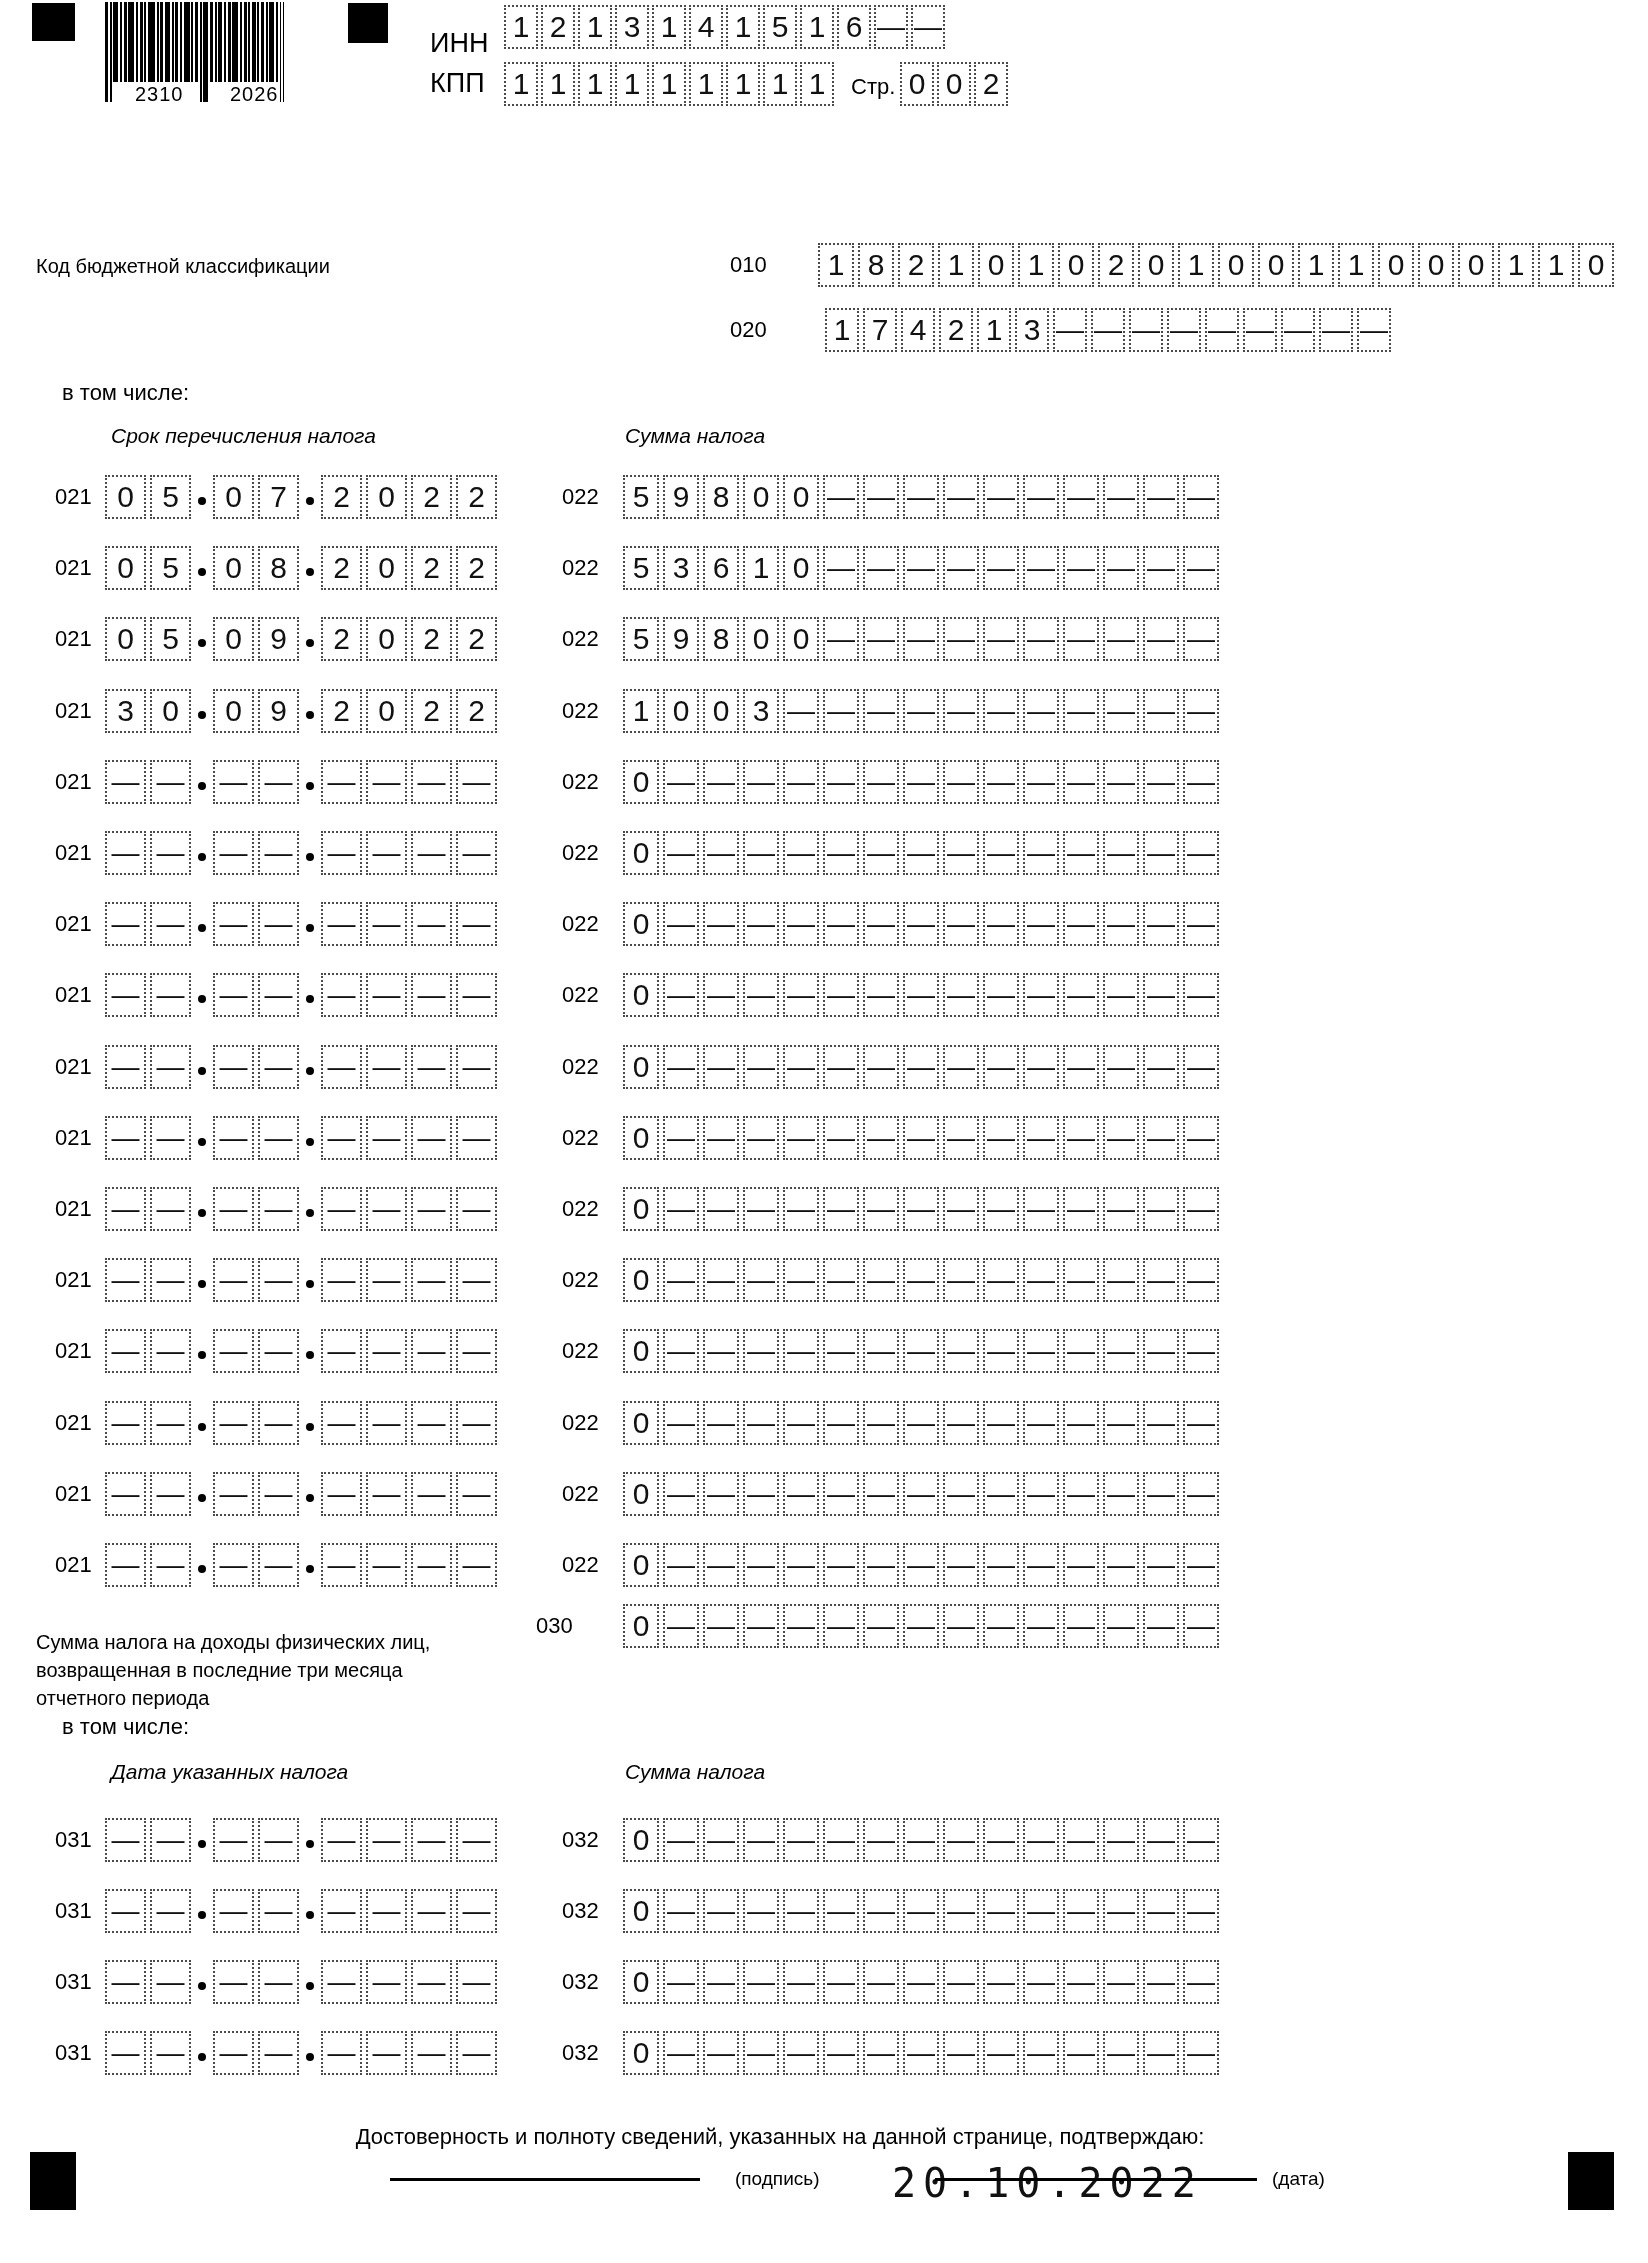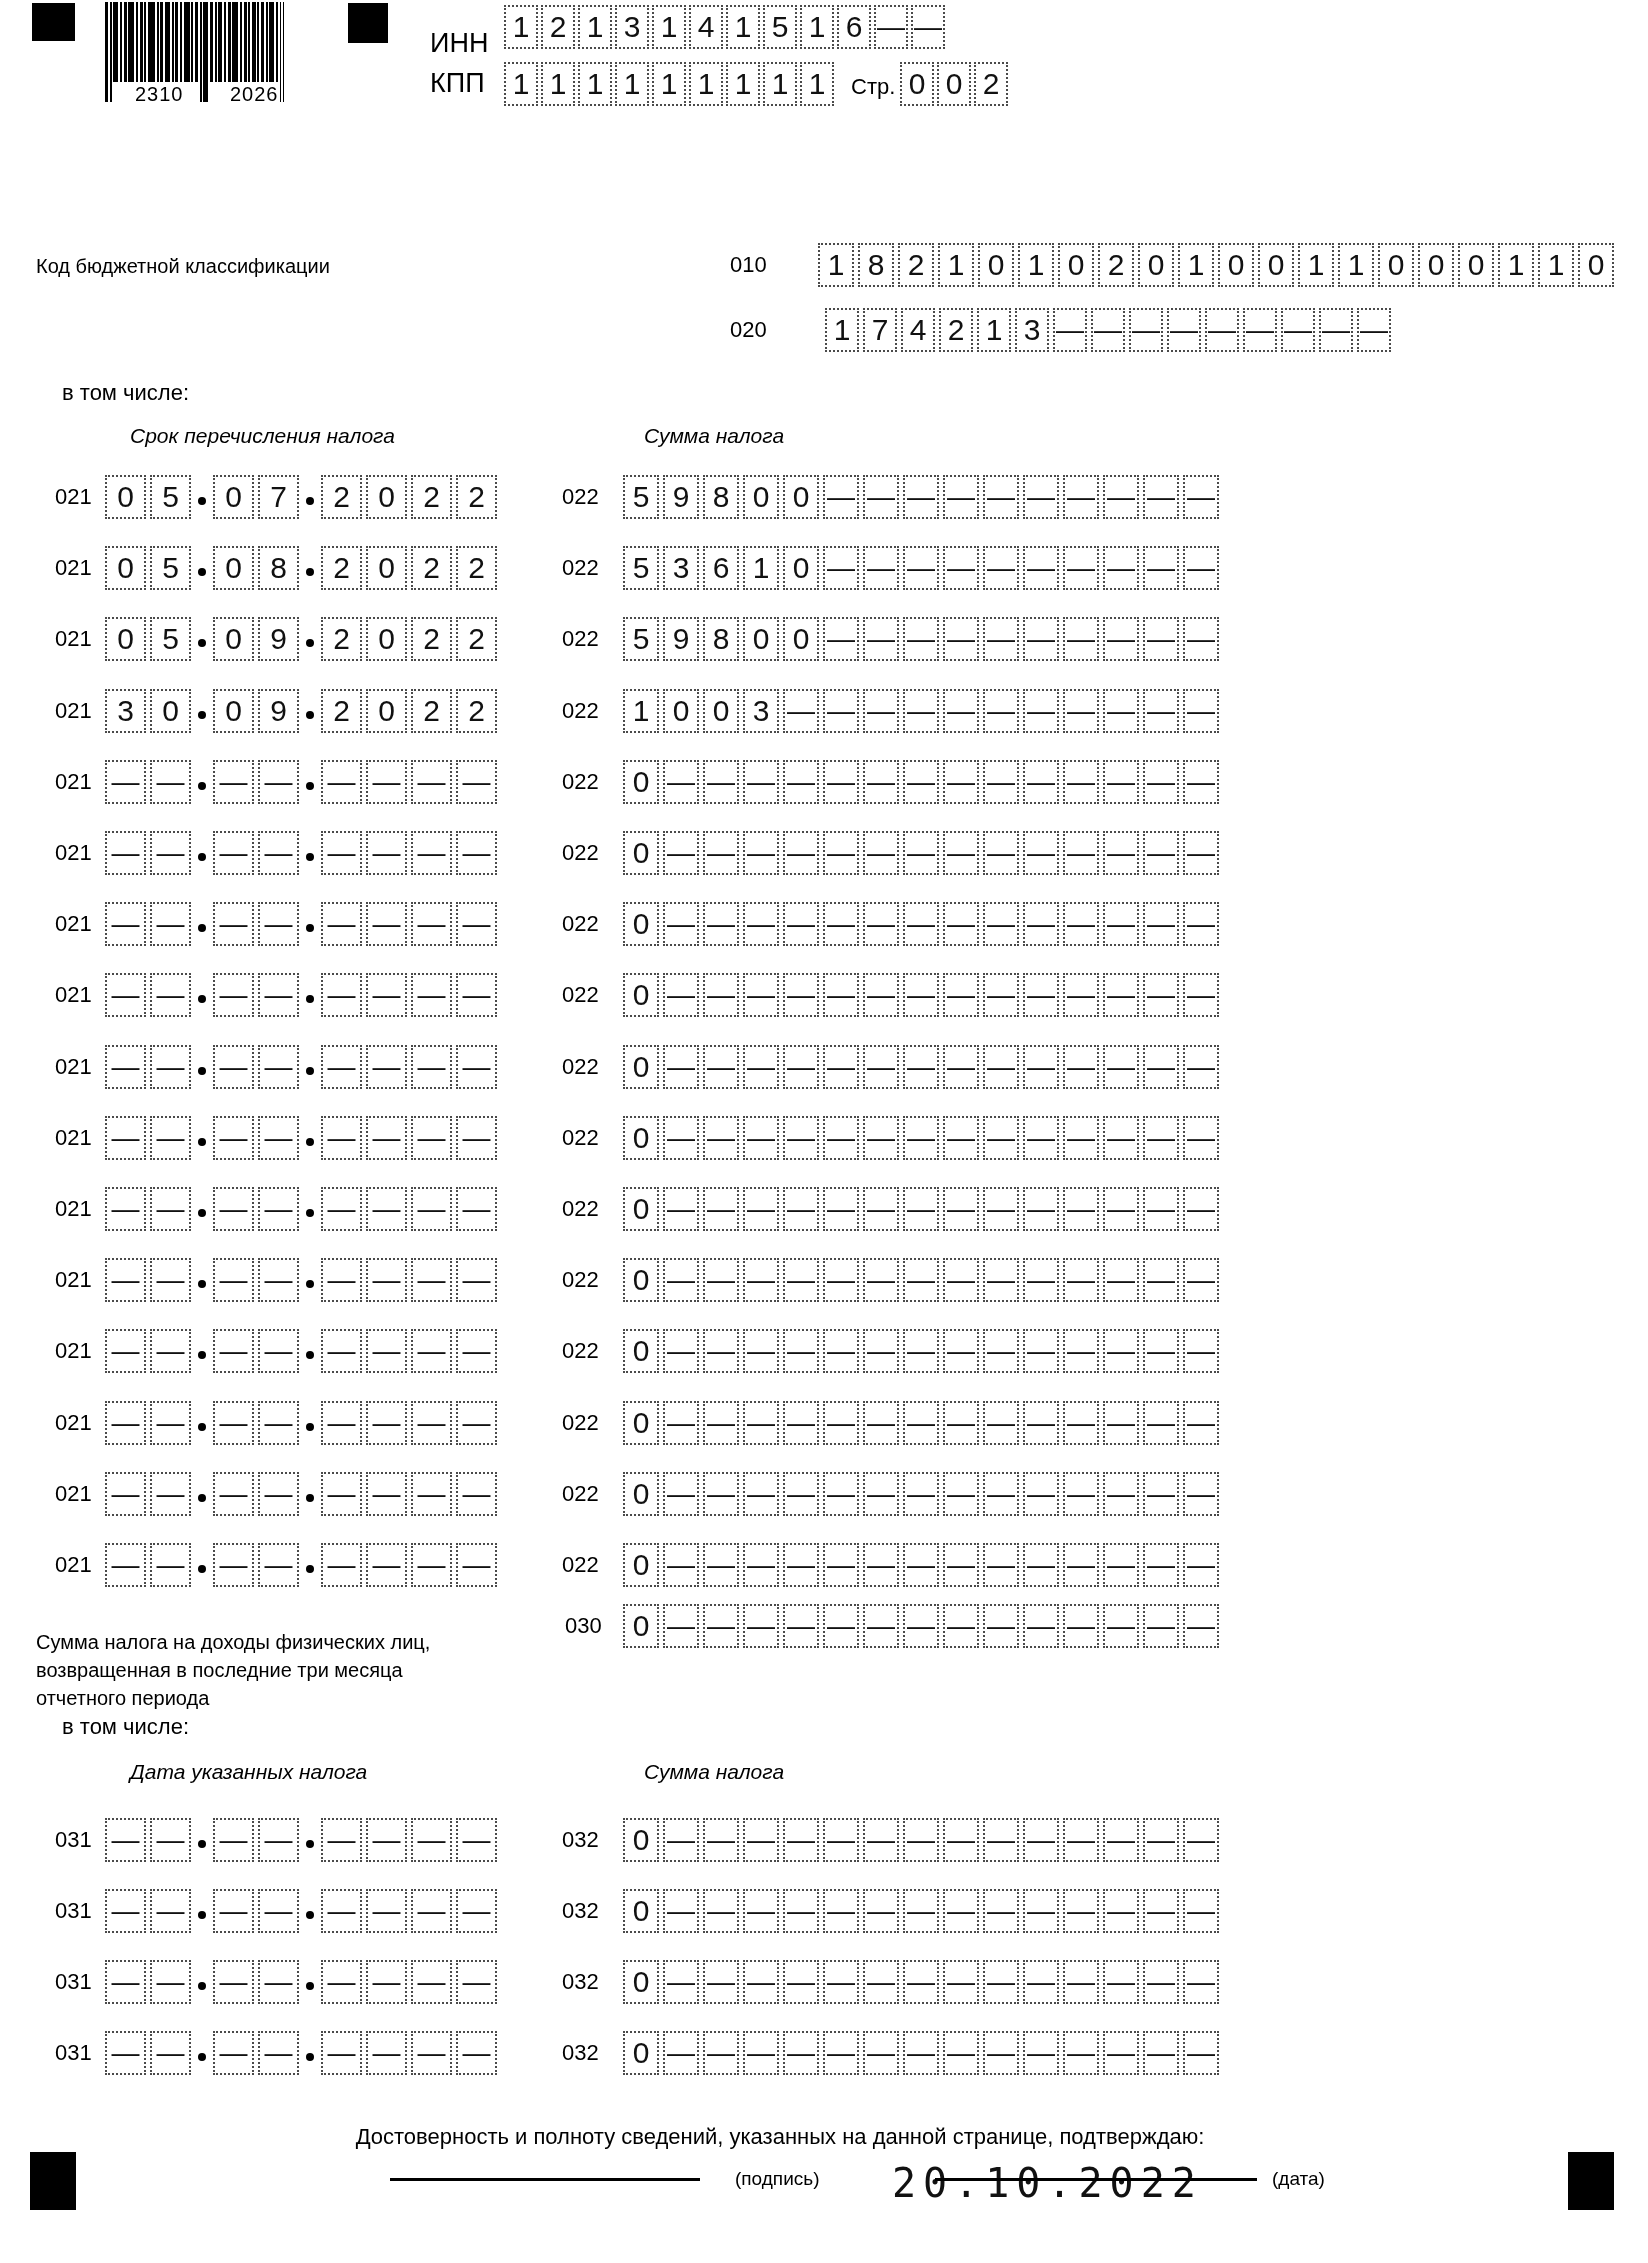--- a/index.html
+++ b/index.html
@@ -24,21 +24,21 @@
   .sep::after{content:"";position:absolute;left:50%;top:60%;width:8px;height:8px;
         background:#000;border-radius:50%;transform:translate(-50%,-50%);}
   .dashglyph{font-size:28px;}
   
   .biglbl{position:absolute;font-size:27px;}
   .strlbl{position:absolute;font-size:22px;}
   .code{position:absolute;font-size:22px;line-height:44px;}
   .llabel{position:absolute;font-size:20px;line-height:28px;white-space:pre-line;}
   .title{position:absolute;left:0;width:1648px;text-align:center;
          font-size:24px;font-weight:bold;}
-  .ital{position:absolute;font-size:21px;font-style:italic;margin-left:19px;}
+  .ital{position:absolute;font-size:21px;font-style:italic;}
   .vtc{position:absolute;font-size:22px;}
   .crow{position:absolute;left:0;width:1648px;height:44px;}
   .crow .code{top:0;}
   .crow .field{top:0;}
   
   #confirm{position:absolute;left:170px;width:1220px;text-align:center;font-size:22px;}
   .sigline{position:absolute;border-bottom:3px solid #000;}
   .smalllbl{position:absolute;font-size:19px;}
   #bigdate{position:absolute;font-family:"DejaVu Sans Mono",monospace;
            font-size:40px;letter-spacing:7px;color:#111;}
@@ -709,21 +709,21 @@
           <div class="cell c40 dashglyph">—</div>
           <div class="cell c40 dashglyph">—</div>
           <div class="cell c40 dashglyph">—</div>
         </div>
       </div>
     </div>
 
   <div class="llabel" style="left:36px;top:1596px;margin-top:32px;">Сумма налога на доходы физических лиц,
 возвращенная в последние три месяца
 отчетного периода</div>
-  <span class="code" style="left:565px;top:1604px;">030</span>
+  <span class="code" style="left:536px;top:1604px;">030</span>
   <div class="field" style="left:623px;top:1604px;">
       <div class="cell c40">0</div>
       <div class="cell c40 dashglyph">—</div>
       <div class="cell c40 dashglyph">—</div>
       <div class="cell c40 dashglyph">—</div>
       <div class="cell c40 dashglyph">—</div>
       <div class="cell c40 dashglyph">—</div>
       <div class="cell c40 dashglyph">—</div>
       <div class="cell c40 dashglyph">—</div>
       <div class="cell c40 dashglyph">—</div>

